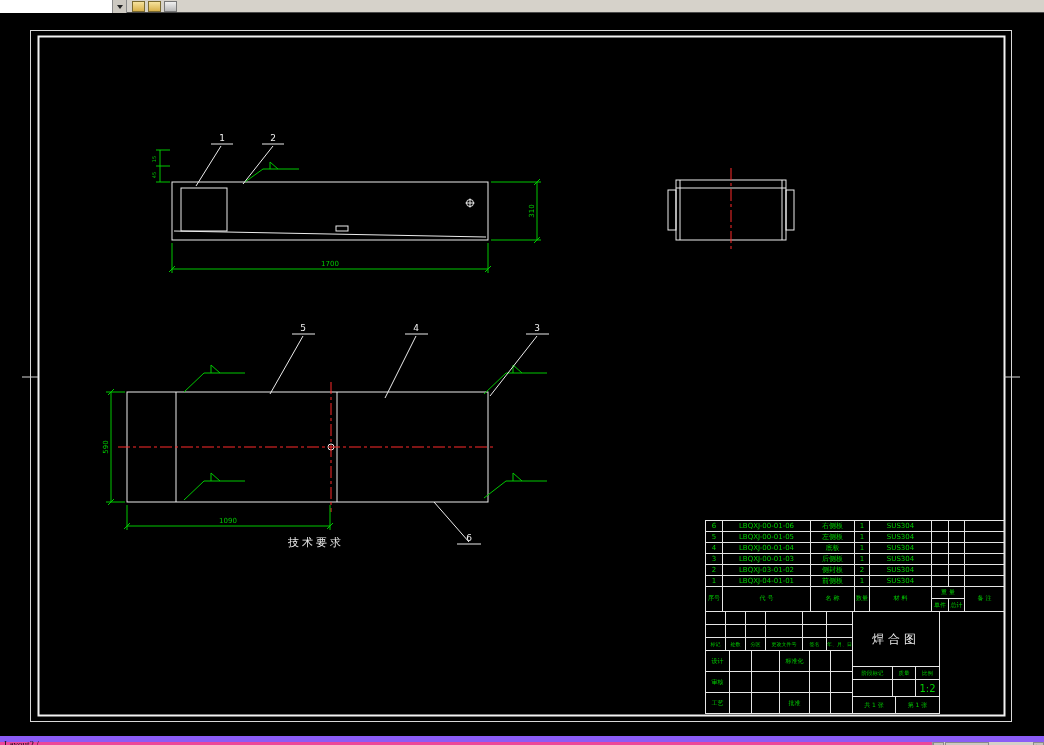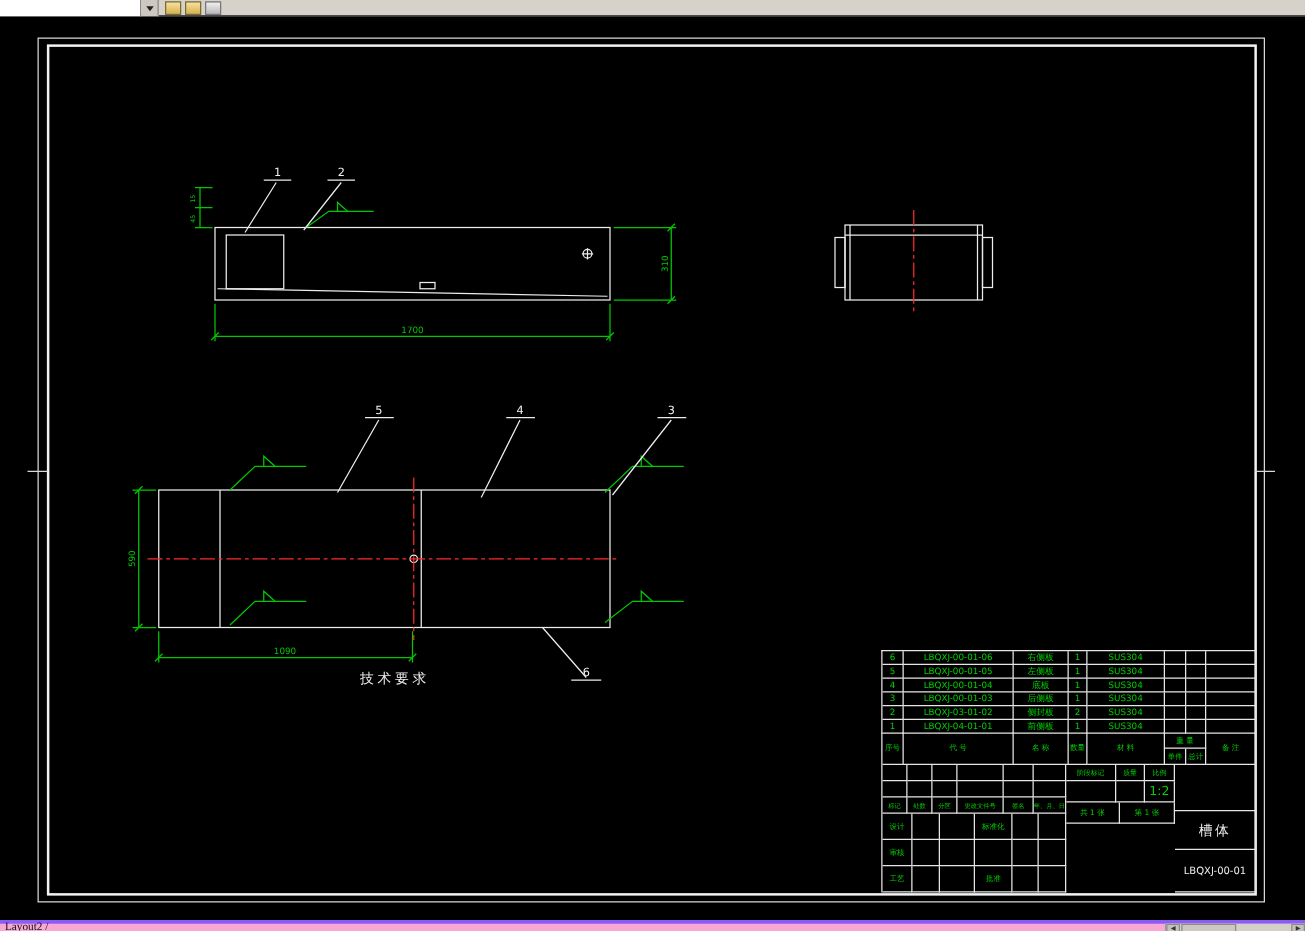--- a/index.html
+++ b/index.html
@@ -12,22 +12,22 @@
           border-bottom:1px solid #4a4a4a;z-index:10}
   .combo{position:absolute;left:0;top:0;width:113px;height:13px;background:#fff;border-right:1px solid #8a8a8a}
   .dd{position:absolute;left:113px;top:0;width:14px;height:13px;background:#cdc9c1;border-right:1px solid #8a8a8a;
       display:flex;align-items:center;justify-content:center}
   .dd::after{content:"";width:0;height:0;border:3px solid transparent;border-top:4px solid #222;margin-top:4px}
   .tbicon{position:absolute;top:1px;width:13px;height:11px;border:1px solid #7a6a30;
           background:linear-gradient(#f6e29e,#d8b14a)}
   .tbicon.g{background:linear-gradient(#f0f0f0,#b8b8b8);border-color:#777}
 
   
-  .bottombar{position:absolute;left:0;top:736px;width:1044px;height:9px;background:#f9a8d4;
-             border-top:3px solid #8b5cf6;z-index:10}
+  .bottombar{position:absolute;left:0;top:736px;width:1044px;height:9px;background:#ec4899;
+             border-top:6px solid #8b5cf6;z-index:10}
   .laytab{position:absolute;left:4px;top:-3px;font-size:9px;color:#101010;white-space:nowrap;
           font-family:"Liberation Serif",serif}
   .hscroll{position:absolute;right:0;top:0;width:112px;height:9px;background:#d4d0c8;border-left:1px solid #999}
   .harrow{position:absolute;top:0;width:11px;height:8px;background:#c6c2ba;border:1px solid #8a8a8a;
           font-size:5px;line-height:7px;text-align:center;color:#333}
   .hthumb{position:absolute;left:12px;top:0;width:44px;height:8px;background:#cdc9c1;border:1px solid #8a8a8a}
 
   
   .techtitle{position:absolute;left:288px;top:535px;z-index:4;color:#ececec;font-size:11px;letter-spacing:3px}
   .techlist{position:absolute;left:172px;top:556px;z-index:4;color:#e2e9e2;font-size:9px;line-height:18px;white-space:nowrap}
@@ -250,41 +250,37 @@
         <div class="cell">工艺</div>
         <div class="cell"></div>
           <div class="cell"></div>
         <div class="cell">批准</div>
         <div class="cell"></div>
           <div class="cell"></div>
       </div>
     </div>
 
     <div class="tbmid">
+      <div class="cell title-cell wt">焊合图</div>
       <div class="stage-row">
         <div class="cell">阶段标记</div>
         <div class="cell">质量</div>
         <div class="cell">比例</div>
       </div>
       <div class="stageval-row">
         <div class="cell"></div>
         <div class="cell"></div>
         <div class="cell">1:2</div>
       </div>
       <div class="sheet-row">
         <div class="cell">共 1 张</div>
         <div class="cell">第 1 张</div>
       </div>
     </div>
 
-    <div class="tbright">
-      <div class="cell" style="height:37px"></div>
-      <div class="cell wt" style="height:31px;font-size:11px;letter-spacing:2px">槽体</div>
-      <div class="cell wt" style="height:34px;font-size:8px">LBQXJ-00-01</div>
-    </div>
   </div>
 
   <div class="topbar">
     <div class="combo"></div>
     <div class="dd"></div>
     <div class="tbicon" style="left:132px"></div>
     <div class="tbicon" style="left:148px"></div>
     <div class="tbicon g" style="left:164px"></div>
   </div>
 

